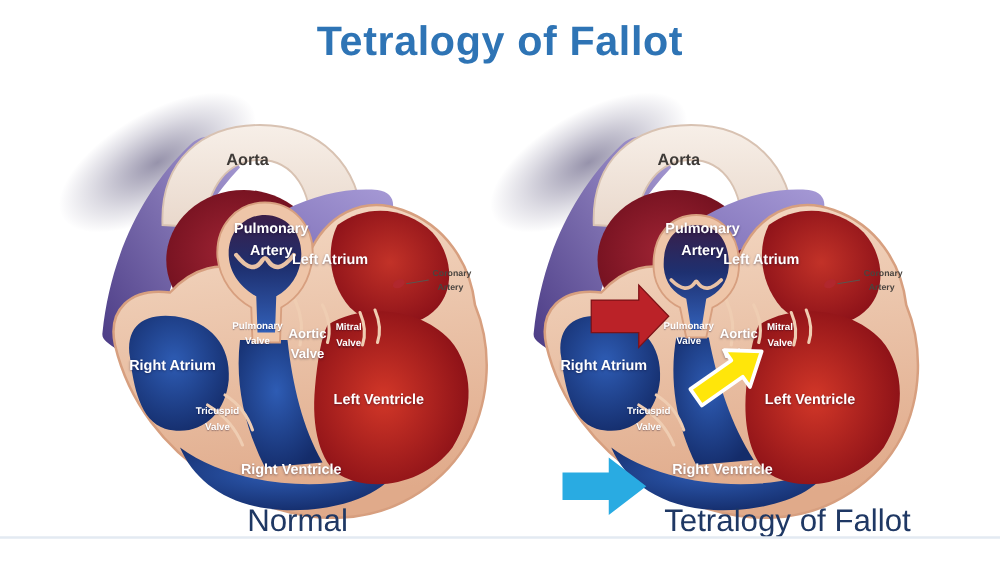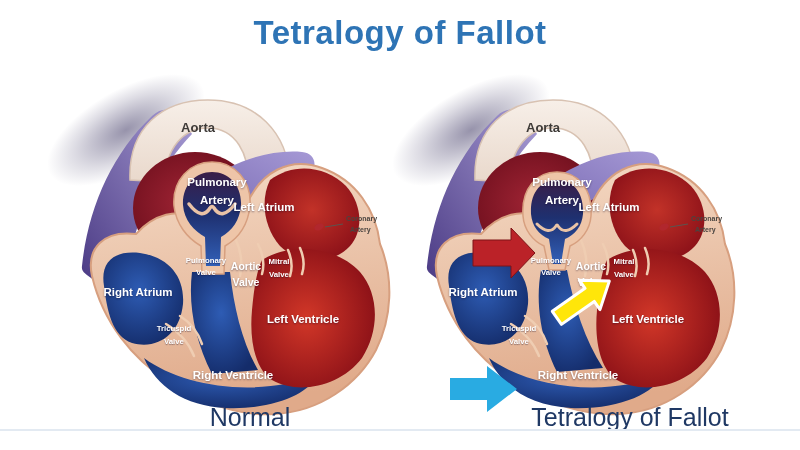--- a/index.html
+++ b/index.html
@@ -1,21 +1,21 @@
 <!DOCTYPE html>
 <html><head>
 <meta charset="utf-8">
 <style>
   html,body{margin:0;padding:0;background:#ffffff;}
   .slide{position:relative;width:800px;height:450px;background:#ffffff;overflow:hidden;
          font-family:"Liberation Sans",sans-serif;}
   .title{position:absolute;top:14px;left:0;width:800px;text-align:center;
          font-size:33px;font-weight:700;letter-spacing:.5px;color:#2E74B5;}
   .caption{position:absolute;top:403px;font-size:25px;color:#1F3864;text-align:center;}
-  .caption-left{left:60px;width:380px;}
+  .caption-left{left:48px;width:380px;}
   .caption-right{left:430px;width:400px;}
   .bottom-line{position:absolute;top:429px;left:0;width:800px;height:2px;background:#E3EAF2;}
   svg{position:absolute;top:0;left:0;}
   svg text{font-family:"Liberation Sans",sans-serif;}
   .t-lg{font-size:11.5px;font-weight:700;fill:#ffffff;text-anchor:middle;
         text-shadow:0 1px 2px rgba(20,10,40,.45);}
   .t-md{font-size:10.5px;font-weight:700;fill:#ffffff;text-anchor:middle;
         text-shadow:0 1px 2px rgba(20,10,40,.45);}
   .t-sm{font-size:7.8px;font-weight:700;fill:#ffffff;text-anchor:middle;
         text-shadow:0 1px 1px rgba(20,10,40,.4);}

